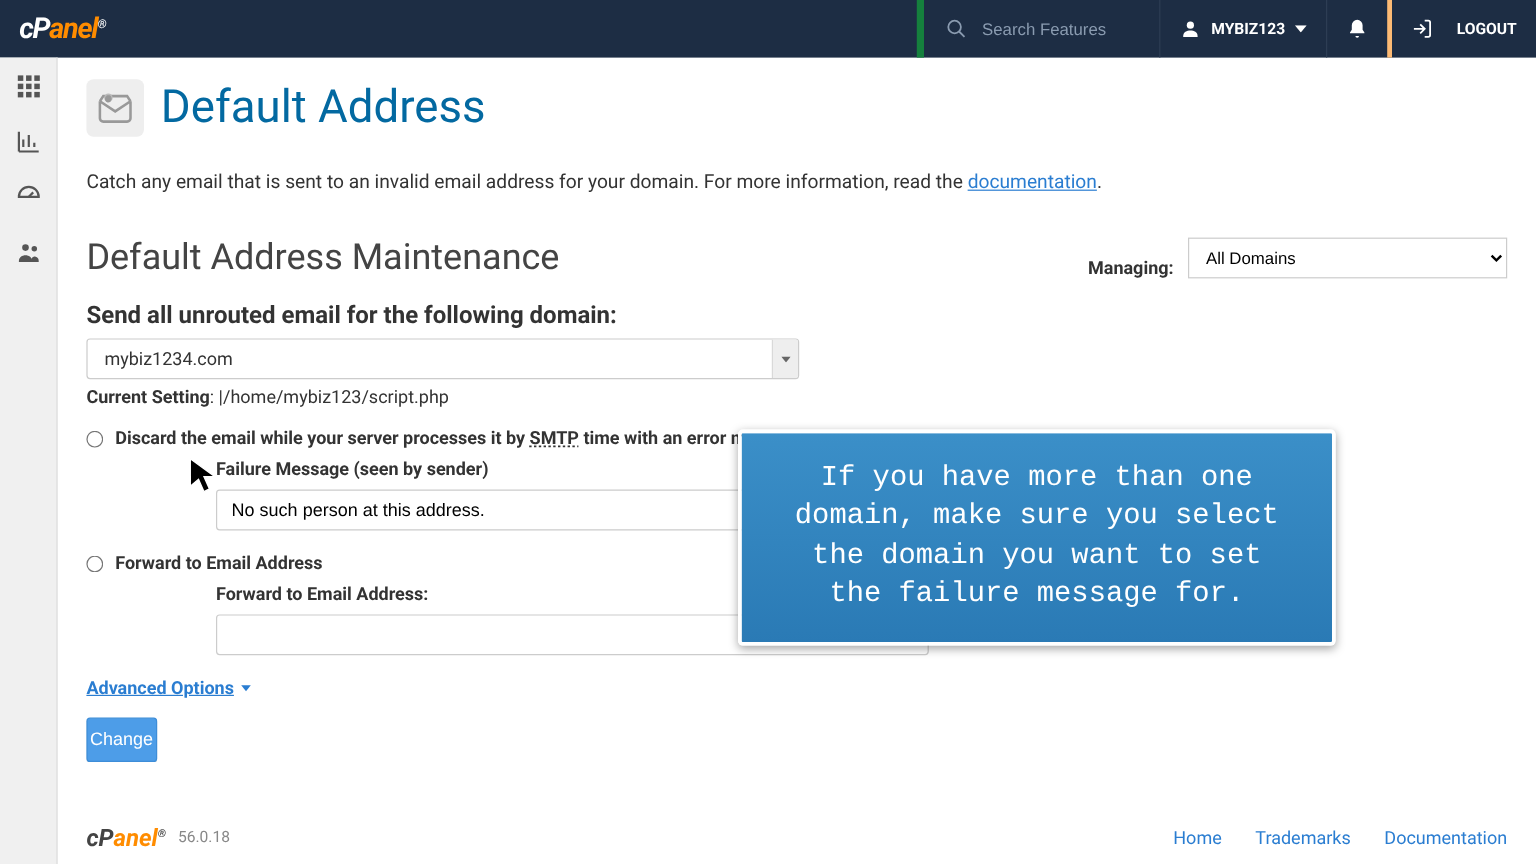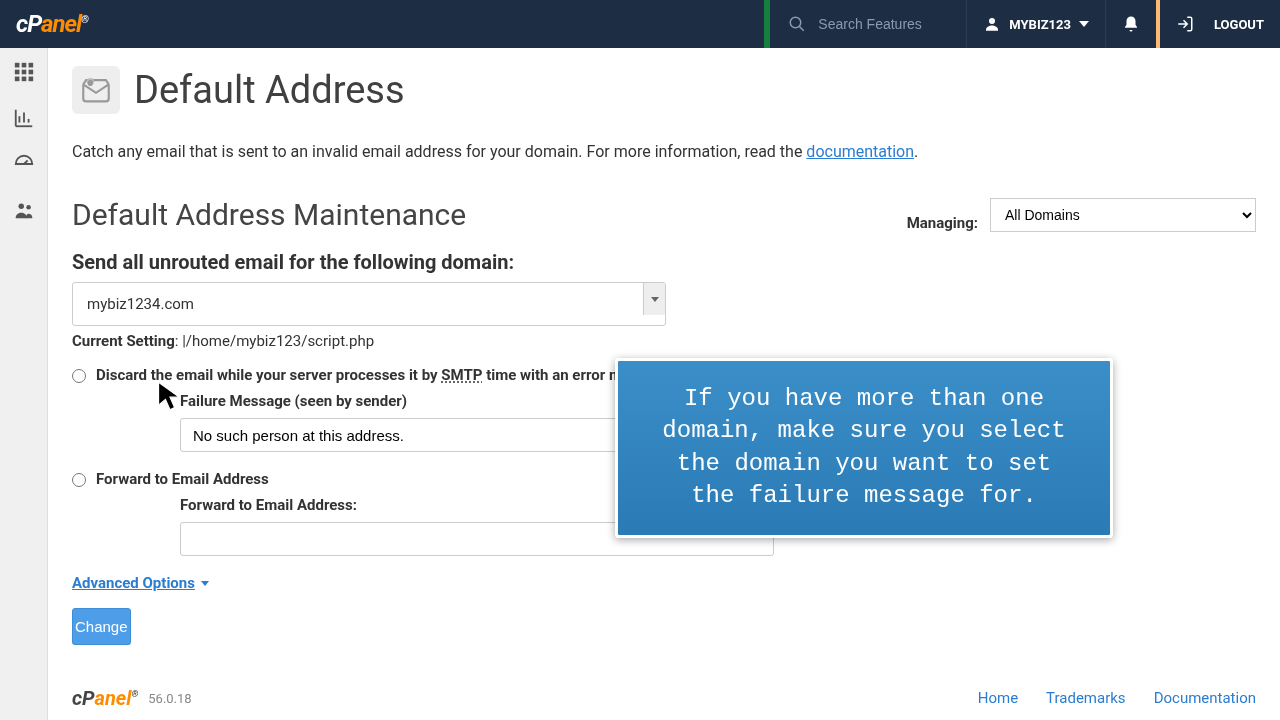--- a/index.html
+++ b/index.html
@@ -17,34 +17,34 @@
     .notif-section { padding: 0 16px; border-left: 1px solid #2d3d54; height: 100%; display: flex; align-items: center; }
     .logout-section { padding: 0 0 0 16px; border-left: 4px solid #fdba74; height: 100%; display: flex; align-items: center; gap: 20px; font-weight: bold; font-size: 13px; }
     
     .sidebar { position: absolute; left: 0; top: 48px; bottom: 0; width: 48px; background: #f0f0f0; border-right: 1px solid #ddd; display: flex; flex-direction: column; align-items: center; padding-top: 12px; gap: 22px; }
     .sidebar-icon { width: 24px; height: 24px; color: #555; display: flex; align-items: center; justify-content: center; cursor: pointer; }
     
     .main { margin-left: 48px; padding: 18px 24px 0 24px; }
     
     .page-title-row { display: flex; align-items: center; gap: 14px; margin-bottom: 28px; }
     .title-icon { width: 48px; height: 48px; background: #eee; border-radius: 6px; display: flex; align-items: center; justify-content: center; color: #888; }
-    .page-title { font-size: 38px; font-weight: 400; color: #404040; }
+    .page-title { font-size: 38px; font-weight: 400; color: #0369a1; }
     
     .intro { font-size: 16px; color: #333; margin-bottom: 36px; }
     .intro a { color: #2a7dd1; text-decoration: underline; }
     
     .section-row { display: flex; align-items: flex-end; margin-bottom: 18px; }
     .section-title { font-size: 30px; font-weight: 400; color: #444; flex: 1; }
     .managing-label { font-weight: bold; font-size: 15px; margin-right: 12px; }
     .managing-select { width: 266px; height: 34px; border: 1px solid #ccc; padding: 0 10px; font-size: 14px; background: #fff; }
     
     .field-label { font-weight: bold; font-size: 20px; margin-bottom: 8px; display: block; }
     
     .domain-select-wrap { position: relative; width: 594px; margin-bottom: 6px; }
-    .domain-select { width: 100%; height: 44px; border: 1px solid #ccc; border-radius: 3px; padding: 0 14px; background: #fff; font-size: 15px; display: flex; align-items: center; justify-content: space-between; }
+    .domain-select { width: 100%; height: 34px; border: 1px solid #ccc; border-radius: 3px; padding: 0 14px; background: #fff; font-size: 15px; display: flex; align-items: center; justify-content: space-between; }
     .domain-select-caret { background: #eee; border-left: 1px solid #ccc; width: 22px; height: 32px; display: flex; align-items: center; justify-content: center; position: absolute; right: 1px; top: 1px; border-radius: 0 2px 2px 0; }
     
     .current-setting { font-size: 15px; margin-bottom: 16px; }
     .current-setting b { font-weight: bold; }
     
     .radio-row { display: flex; align-items: flex-start; gap: 10px; margin-bottom: 8px; }
     .radio-row input[type=radio] { margin-top: 3px; width: 14px; height: 14px; }
     .radio-label { font-weight: bold; font-size: 15px; }
     .smtp { text-decoration: underline dotted; text-underline-offset: 2px; }
     

